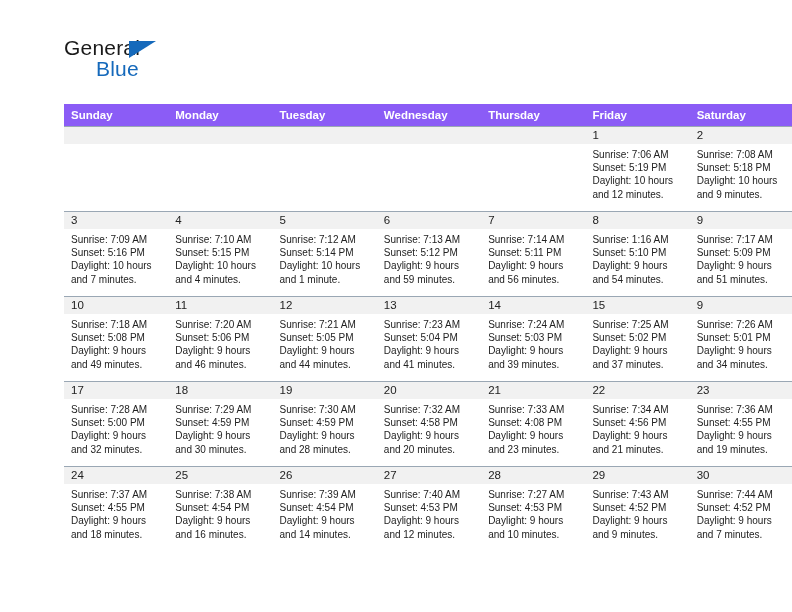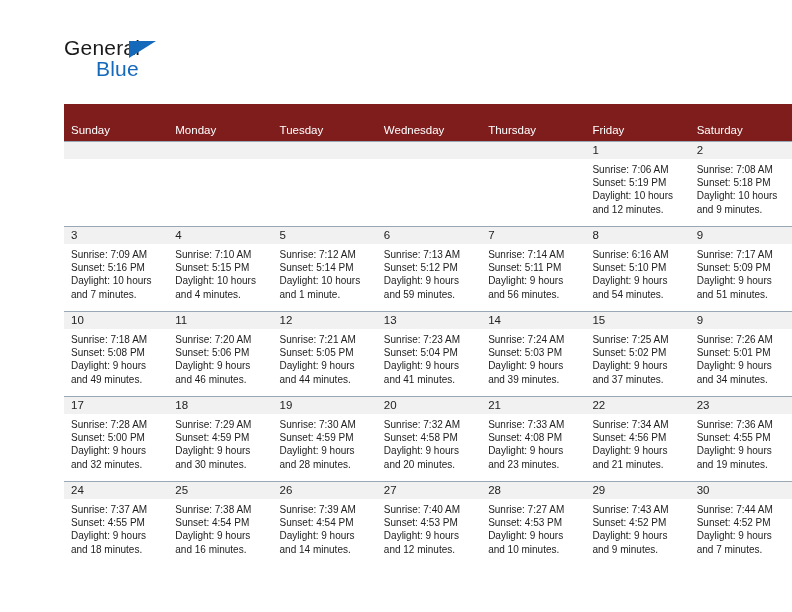--- a/index.html
+++ b/index.html
@@ -91,26 +91,26 @@
   .calendar {
     position: absolute;
     left: 31px;
     top: 104px;
     width: 730px;
     border-collapse: collapse;
     table-layout: fixed;
   }
 
   .calendar th {
-    background: #7f1d1d;
+    background: #8b5cf6;
     color: #ffffff;
     font-size: 11.5px;
-    font-weight: normal;
+    font-weight: bold;
     text-align: left;
-    padding: 20px 0 5px 7px;
+    padding: 5px 0 5px 7px;
     height: 12px;
     border: none;
   }
 
   .calendar td {
     vertical-align: top;
     padding: 0;
     width: 104.28px;
     height: 84px;
     border: none;
@@ -246,21 +246,21 @@
             <div class="cell-body">
               <div>Sunrise: 7:14 AM</div>
               <div>Sunset: 5:11 PM</div>
               <div>Daylight: 9 hours</div>
               <div>and 56 minutes.</div>
             </div>
           </td>
           <td>
             <div class="daynum-bar">8</div>
             <div class="cell-body">
-              <div>Sunrise: 6:16 AM</div>
+              <div>Sunrise: 1:16 AM</div>
               <div>Sunset: 5:10 PM</div>
               <div>Daylight: 9 hours</div>
               <div>and 54 minutes.</div>
             </div>
           </td>
           <td>
             <div class="daynum-bar">9</div>
             <div class="cell-body">
               <div>Sunrise: 7:17 AM</div>
               <div>Sunset: 5:09 PM</div>

